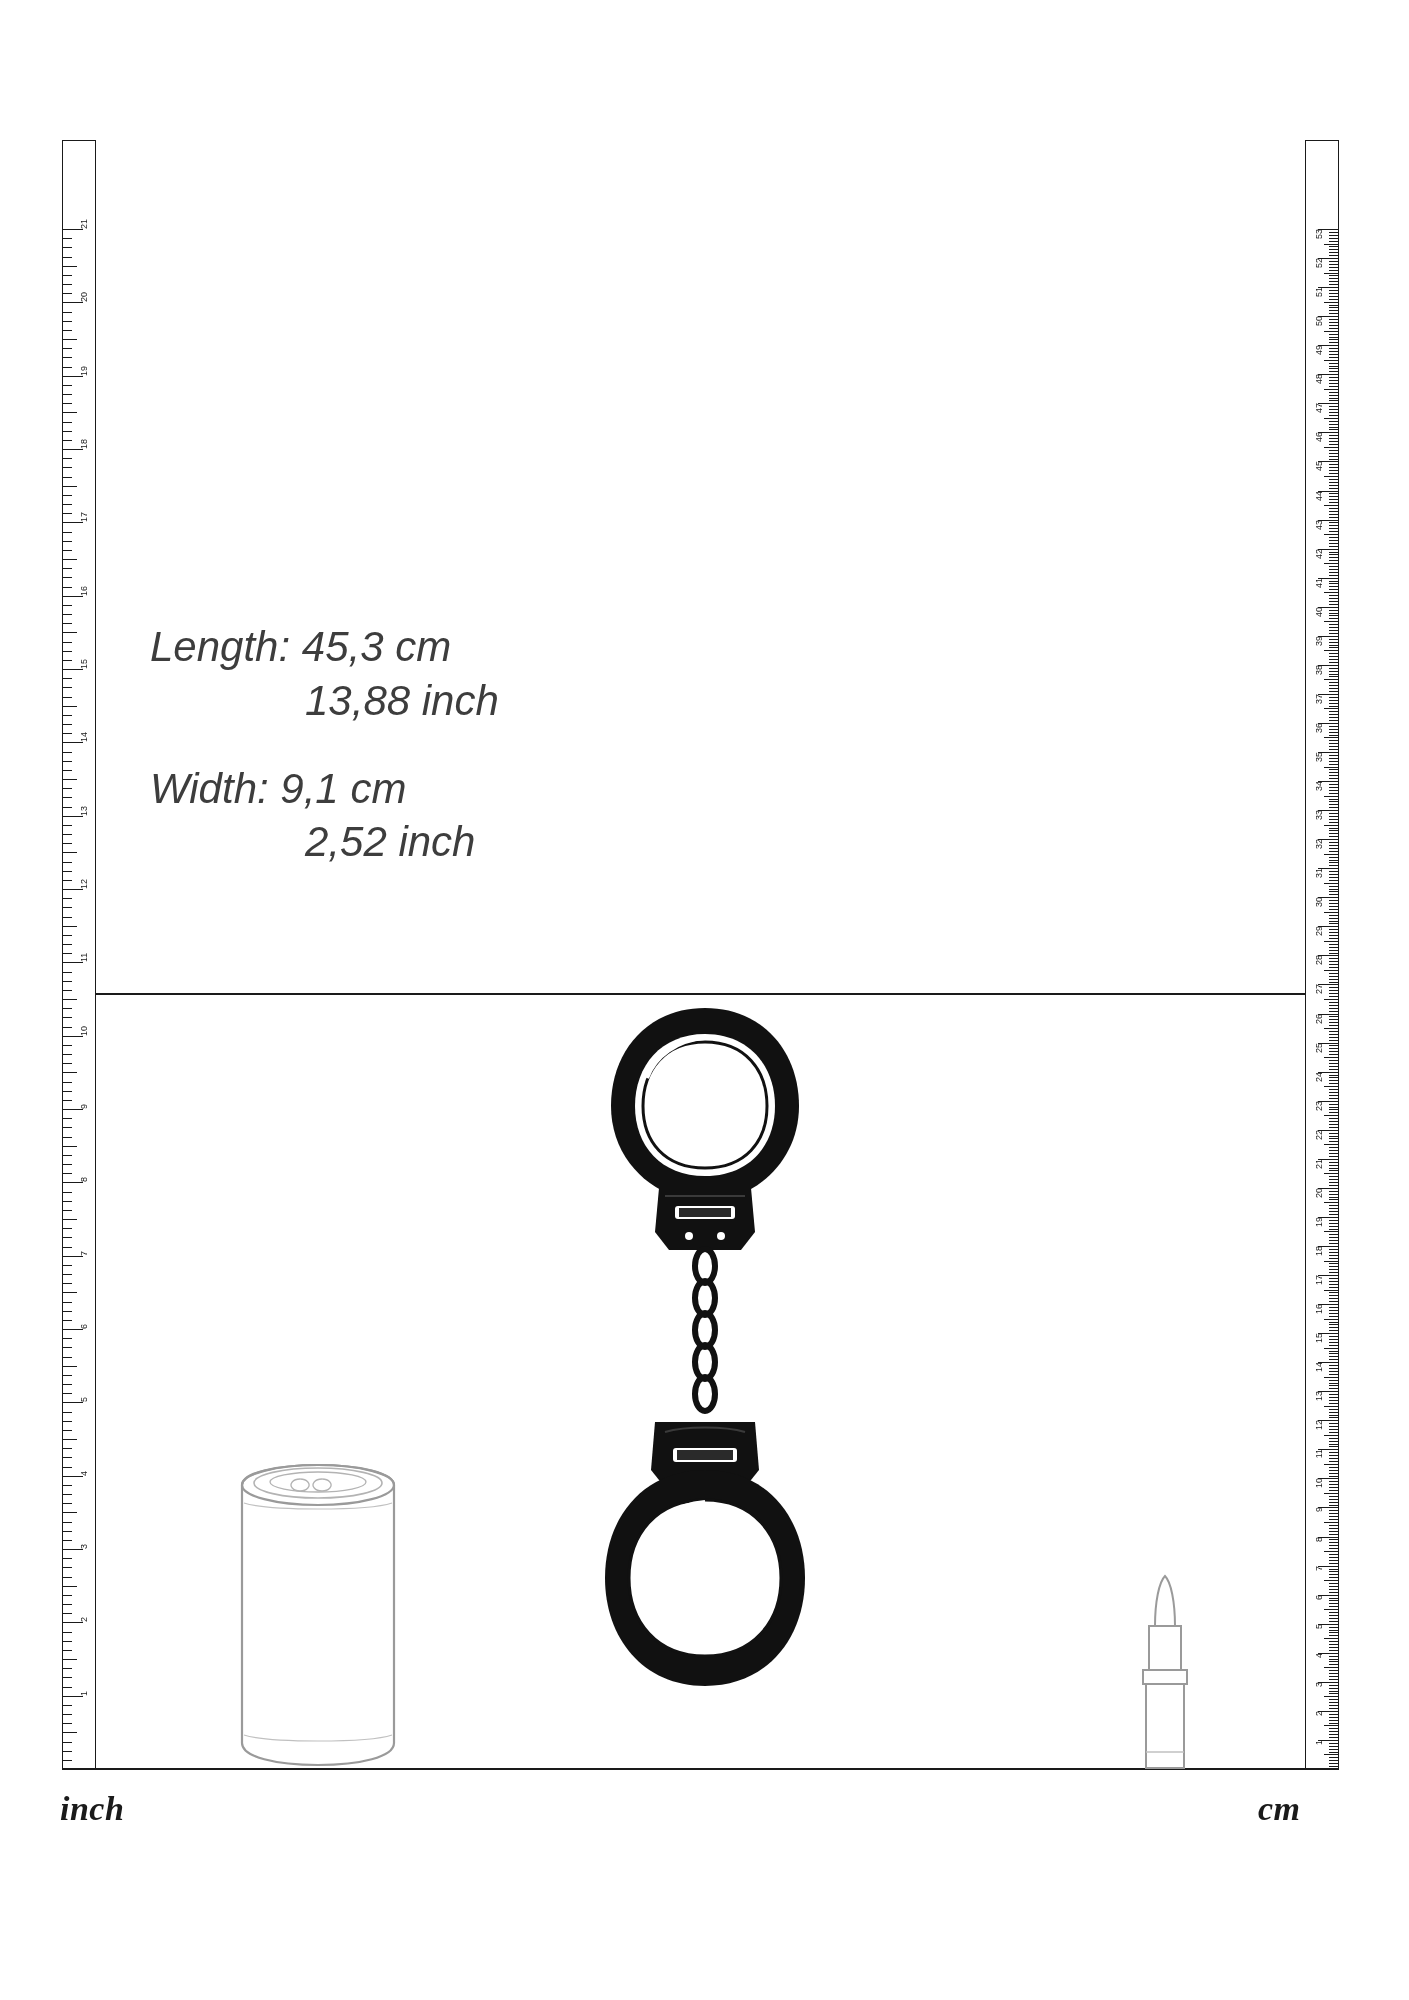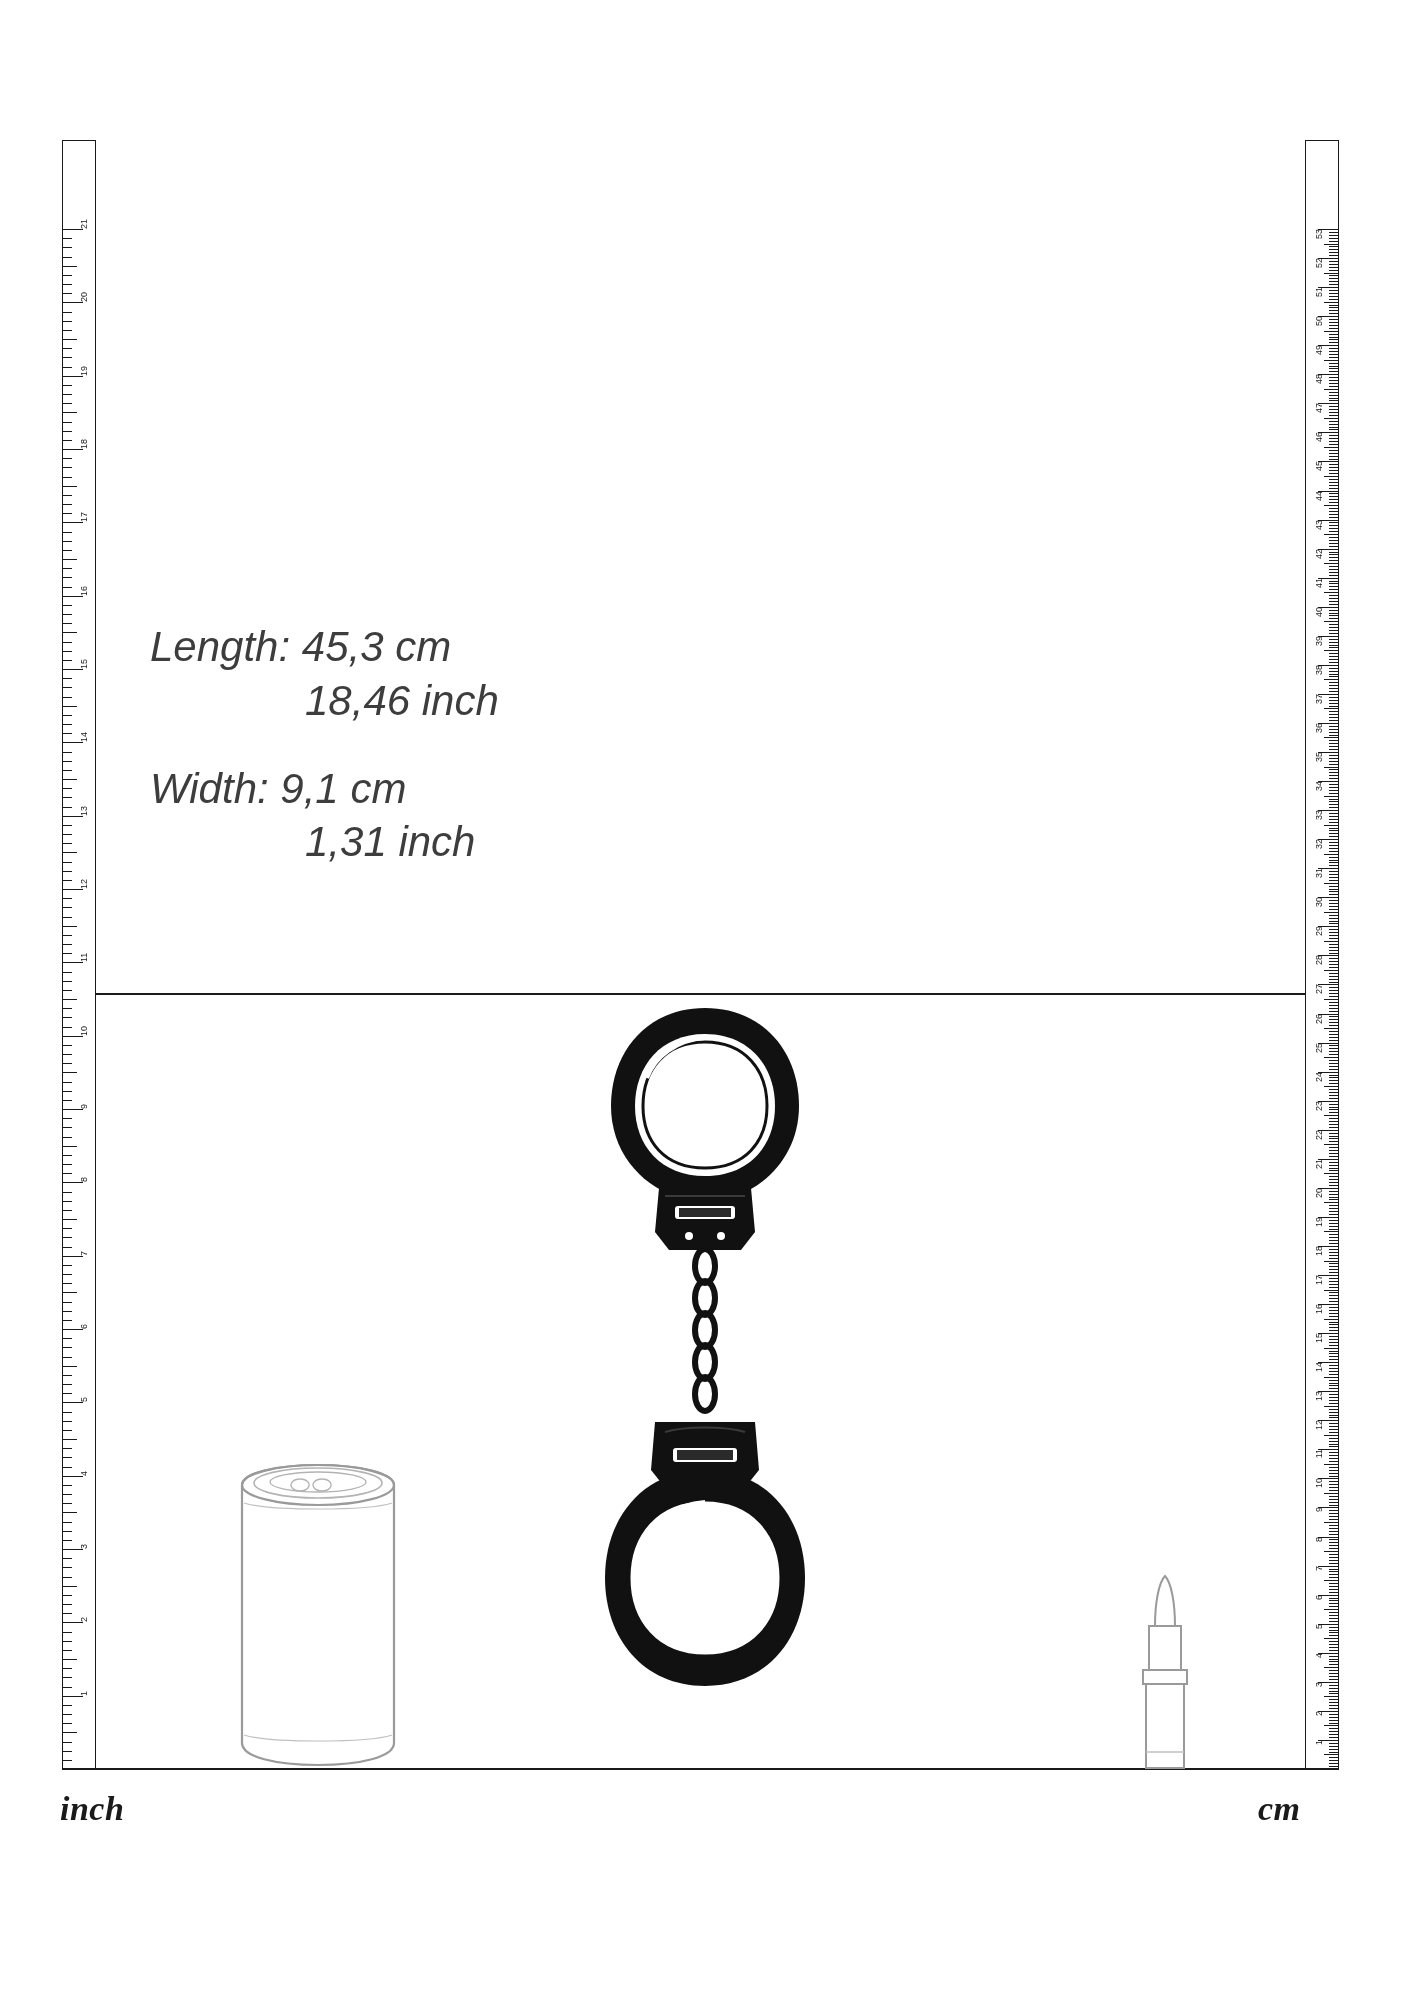--- a/index.html
+++ b/index.html
@@ -898,24 +898,24 @@
     </div>
 
   <div class="hline" id="baseline"></div>
   <div class="hline" id="topline"></div>
 
   <div class="unit-caption" id="unit-inch">inch</div>
   <div class="unit-caption" id="unit-cm">cm</div>
 
   <div id="dims">
     <div class="line-a">Length: 45,3 cm</div>
-    <div class="line-b">18,46 inch</div>
+    <div class="line-b">13,88 inch</div>
     <div class="gap"></div>
     <div class="line-a">Width: 9,1 cm</div>
-    <div class="line-b">1,31 inch</div>
+    <div class="line-b">2,52 inch</div>
   </div>
 
   <div class="art" id="art-can">
     <svg width="180" height="330" viewBox="0 0 180 330" fill="none" xmlns="http://www.w3.org/2000/svg">
       <path d="M14 42 C14 30 48 22 90 22 C132 22 166 30 166 42 L166 300 C166 314 132 322 90 322 C48 322 14 314 14 300 Z" stroke="#9a9a9a" stroke-width="2.2" fill="none"></path>
       <ellipse cx="90" cy="42" rx="76" ry="20" stroke="#9a9a9a" stroke-width="2.2" fill="none"></ellipse>
       <ellipse cx="90" cy="40" rx="64" ry="15" stroke="#b3b3b3" stroke-width="1.6" fill="none"></ellipse>
       <ellipse cx="90" cy="39" rx="48" ry="10" stroke="#b3b3b3" stroke-width="1.3" fill="none"></ellipse>
       <path d="M72 36 a9 6 0 1 0 0.1 0 M94 36 a9 6 0 1 0 0.1 0" stroke="#b3b3b3" stroke-width="1.3" fill="none"></path>
       <path d="M16 60 C40 68 140 68 164 60" stroke="#c0c0c0" stroke-width="1.2" fill="none"></path>

